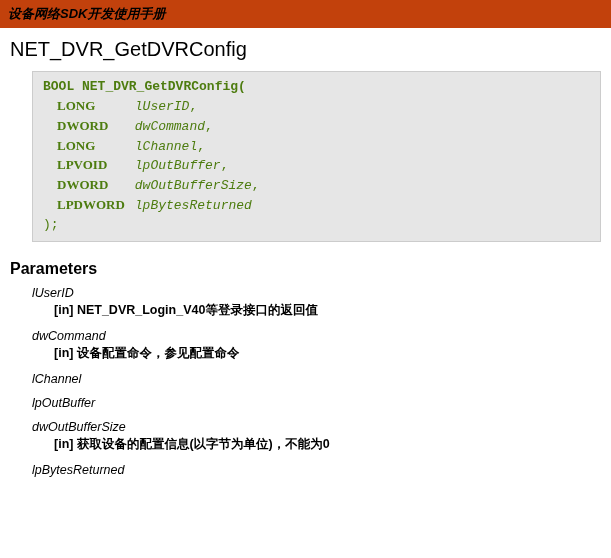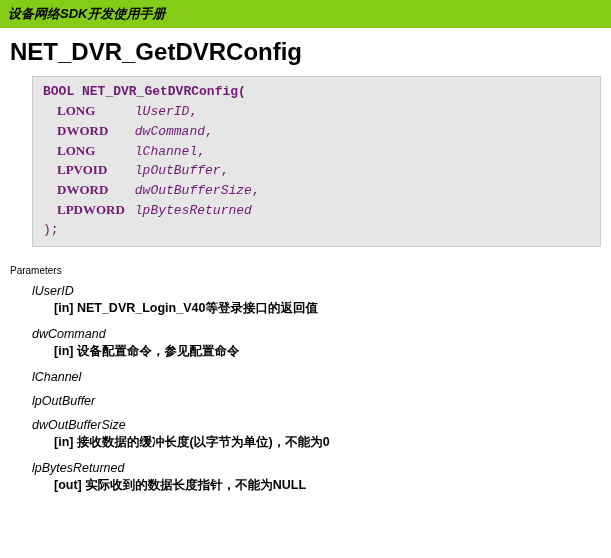--- a/index.html
+++ b/index.html
@@ -5,55 +5,55 @@
   body {
     margin: 0;
     padding: 0;
     font-family: Verdana, Arial, "Microsoft YaHei", sans-serif;
     font-size: 12.5px;
     color: #000;
     width: 611px;
     background: #fff;
   }
   .top-bar {
-    background: #84cc16;
+    background: #c2410c;
     padding: 5px 8px;
     font-style: italic;
     font-weight: bold;
     font-size: 13px;
   }
   .content {
     padding: 4px 10px 10px 10px;
   }
   h1 {
-    font-size: 24px;
-    font-weight: bold;
+    font-size: 20px;
+    font-weight: normal;
     margin: 6px 0 10px 0;
   }
   .summary {
     margin: 0 0 10px 22px;
   }
   .codebox {
     background: #e6e6e6;
     border: 1px solid #cccccc;
     margin: 0 0 12px 22px;
     padding: 6px 10px;
     font-family: "Courier New", monospace;
     font-size: 13px;
     line-height: 1.45;
     white-space: pre;
-    color: #701a75;
+    color: #4d7c0f;
   }
   .codebox .sig-line .kw { font-weight: bold; }
   .codebox .param-row { display: block; }
   .codebox .ptype { display: inline-block; min-width: 70px; padding-left: 14px; font-weight: bold; font-family: Liberation Serif, serif; }
   .codebox .pname { font-style: italic; }
   h3 {
-    font-size: 10px;
-    font-weight: normal;
+    font-size: 16px;
+    font-weight: bold;
     margin: 18px 0 8px 0;
   }
   .params-list {
     margin-left: 22px;
   }
   .param-block {
     margin-bottom: 10px;
   }
   .param-name {
     font-style: italic;
@@ -91,21 +91,20 @@
         <div class="param-desc">[in] 设备配置命令，参见配置命令</div>
       </div>
       <div class="param-block">
         <div class="param-name">lChannel</div>
       </div>
       <div class="param-block">
         <div class="param-name">lpOutBuffer</div>
       </div>
       <div class="param-block">
         <div class="param-name">dwOutBufferSize</div>
-        <div class="param-desc">[in] 接收数据的缓冲长度(以字节为单位)，不能为0</div>
+        <div class="param-desc">[in] 获取设备的配置信息(以字节为单位)，不能为0</div>
       </div>
       <div class="param-block">
         <div class="param-name">lpBytesReturned</div>
-        <div class="param-desc">[out] 实际收到的数据长度指针，不能为NULL</div>
       </div>
     </div>
 
 </div>
 
 </body></html>

